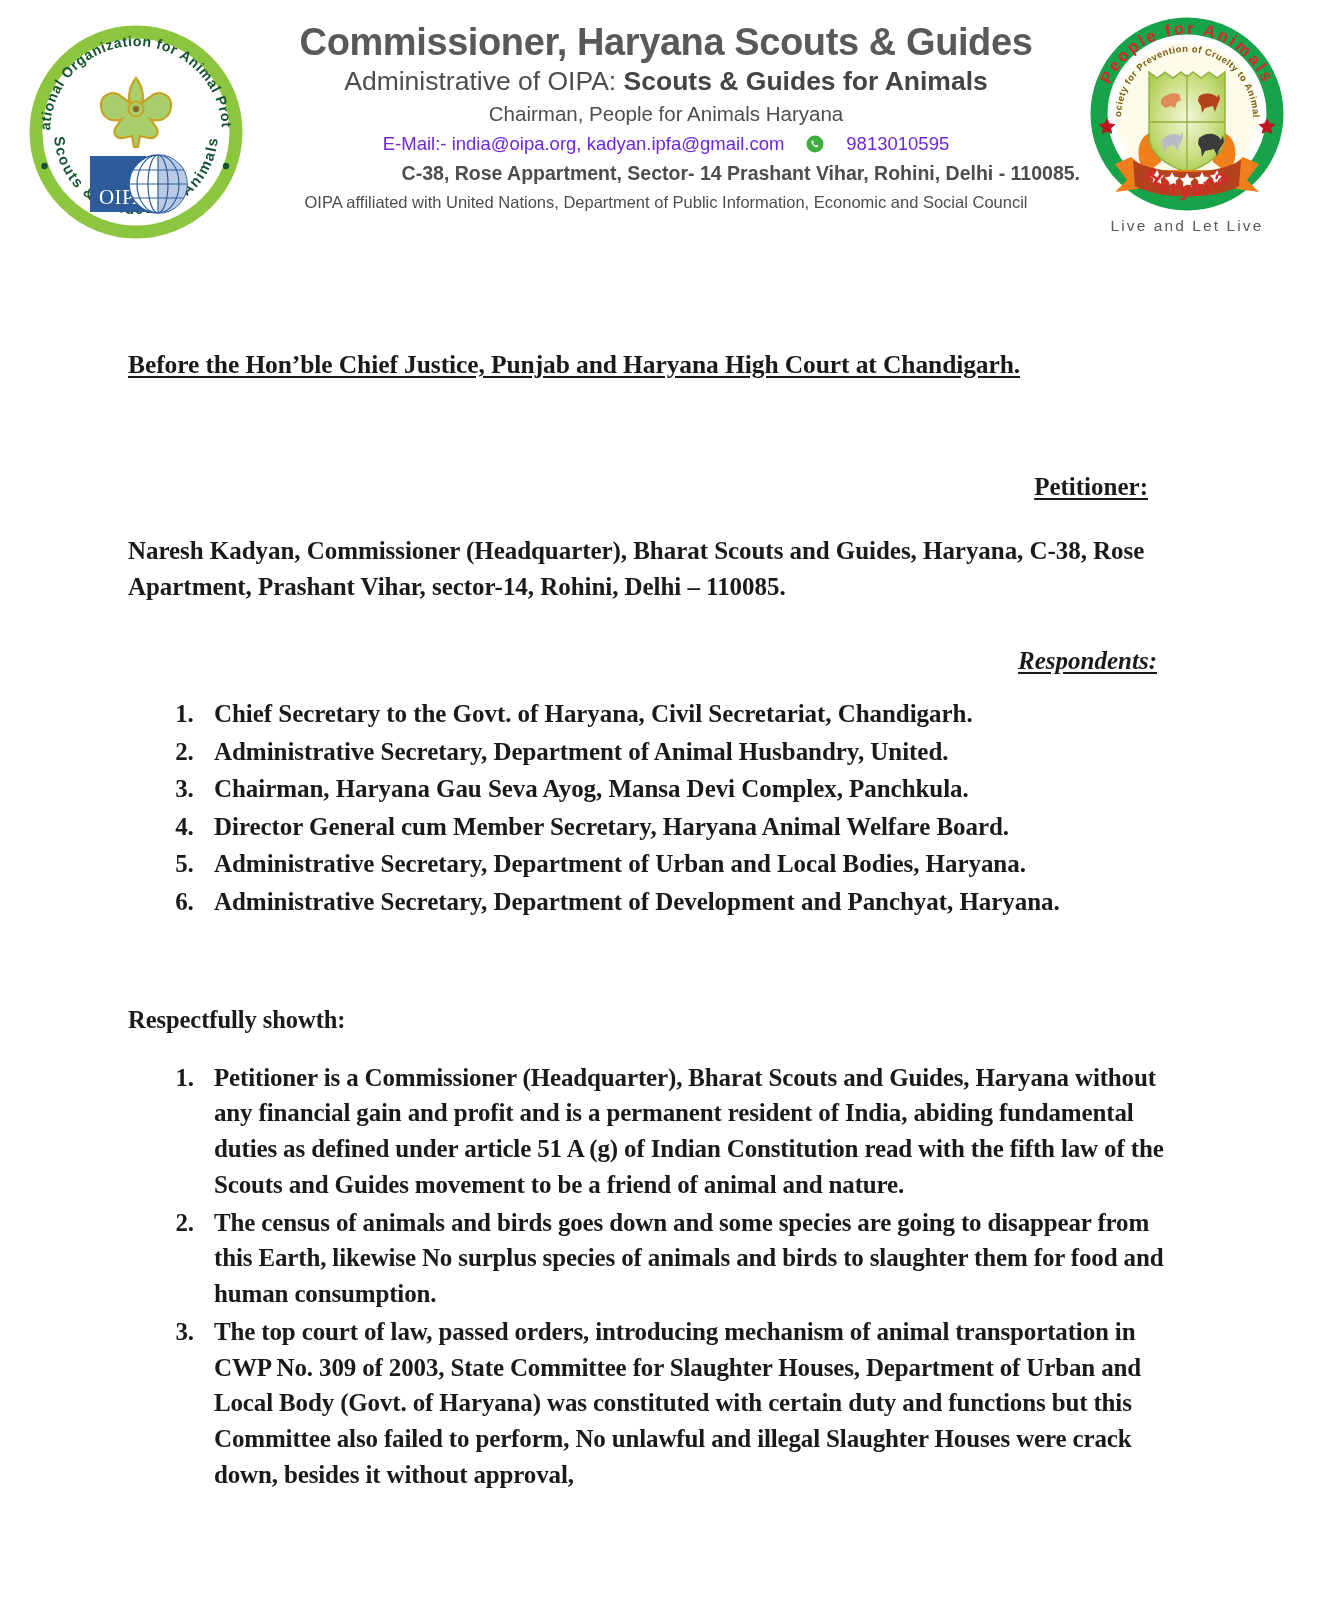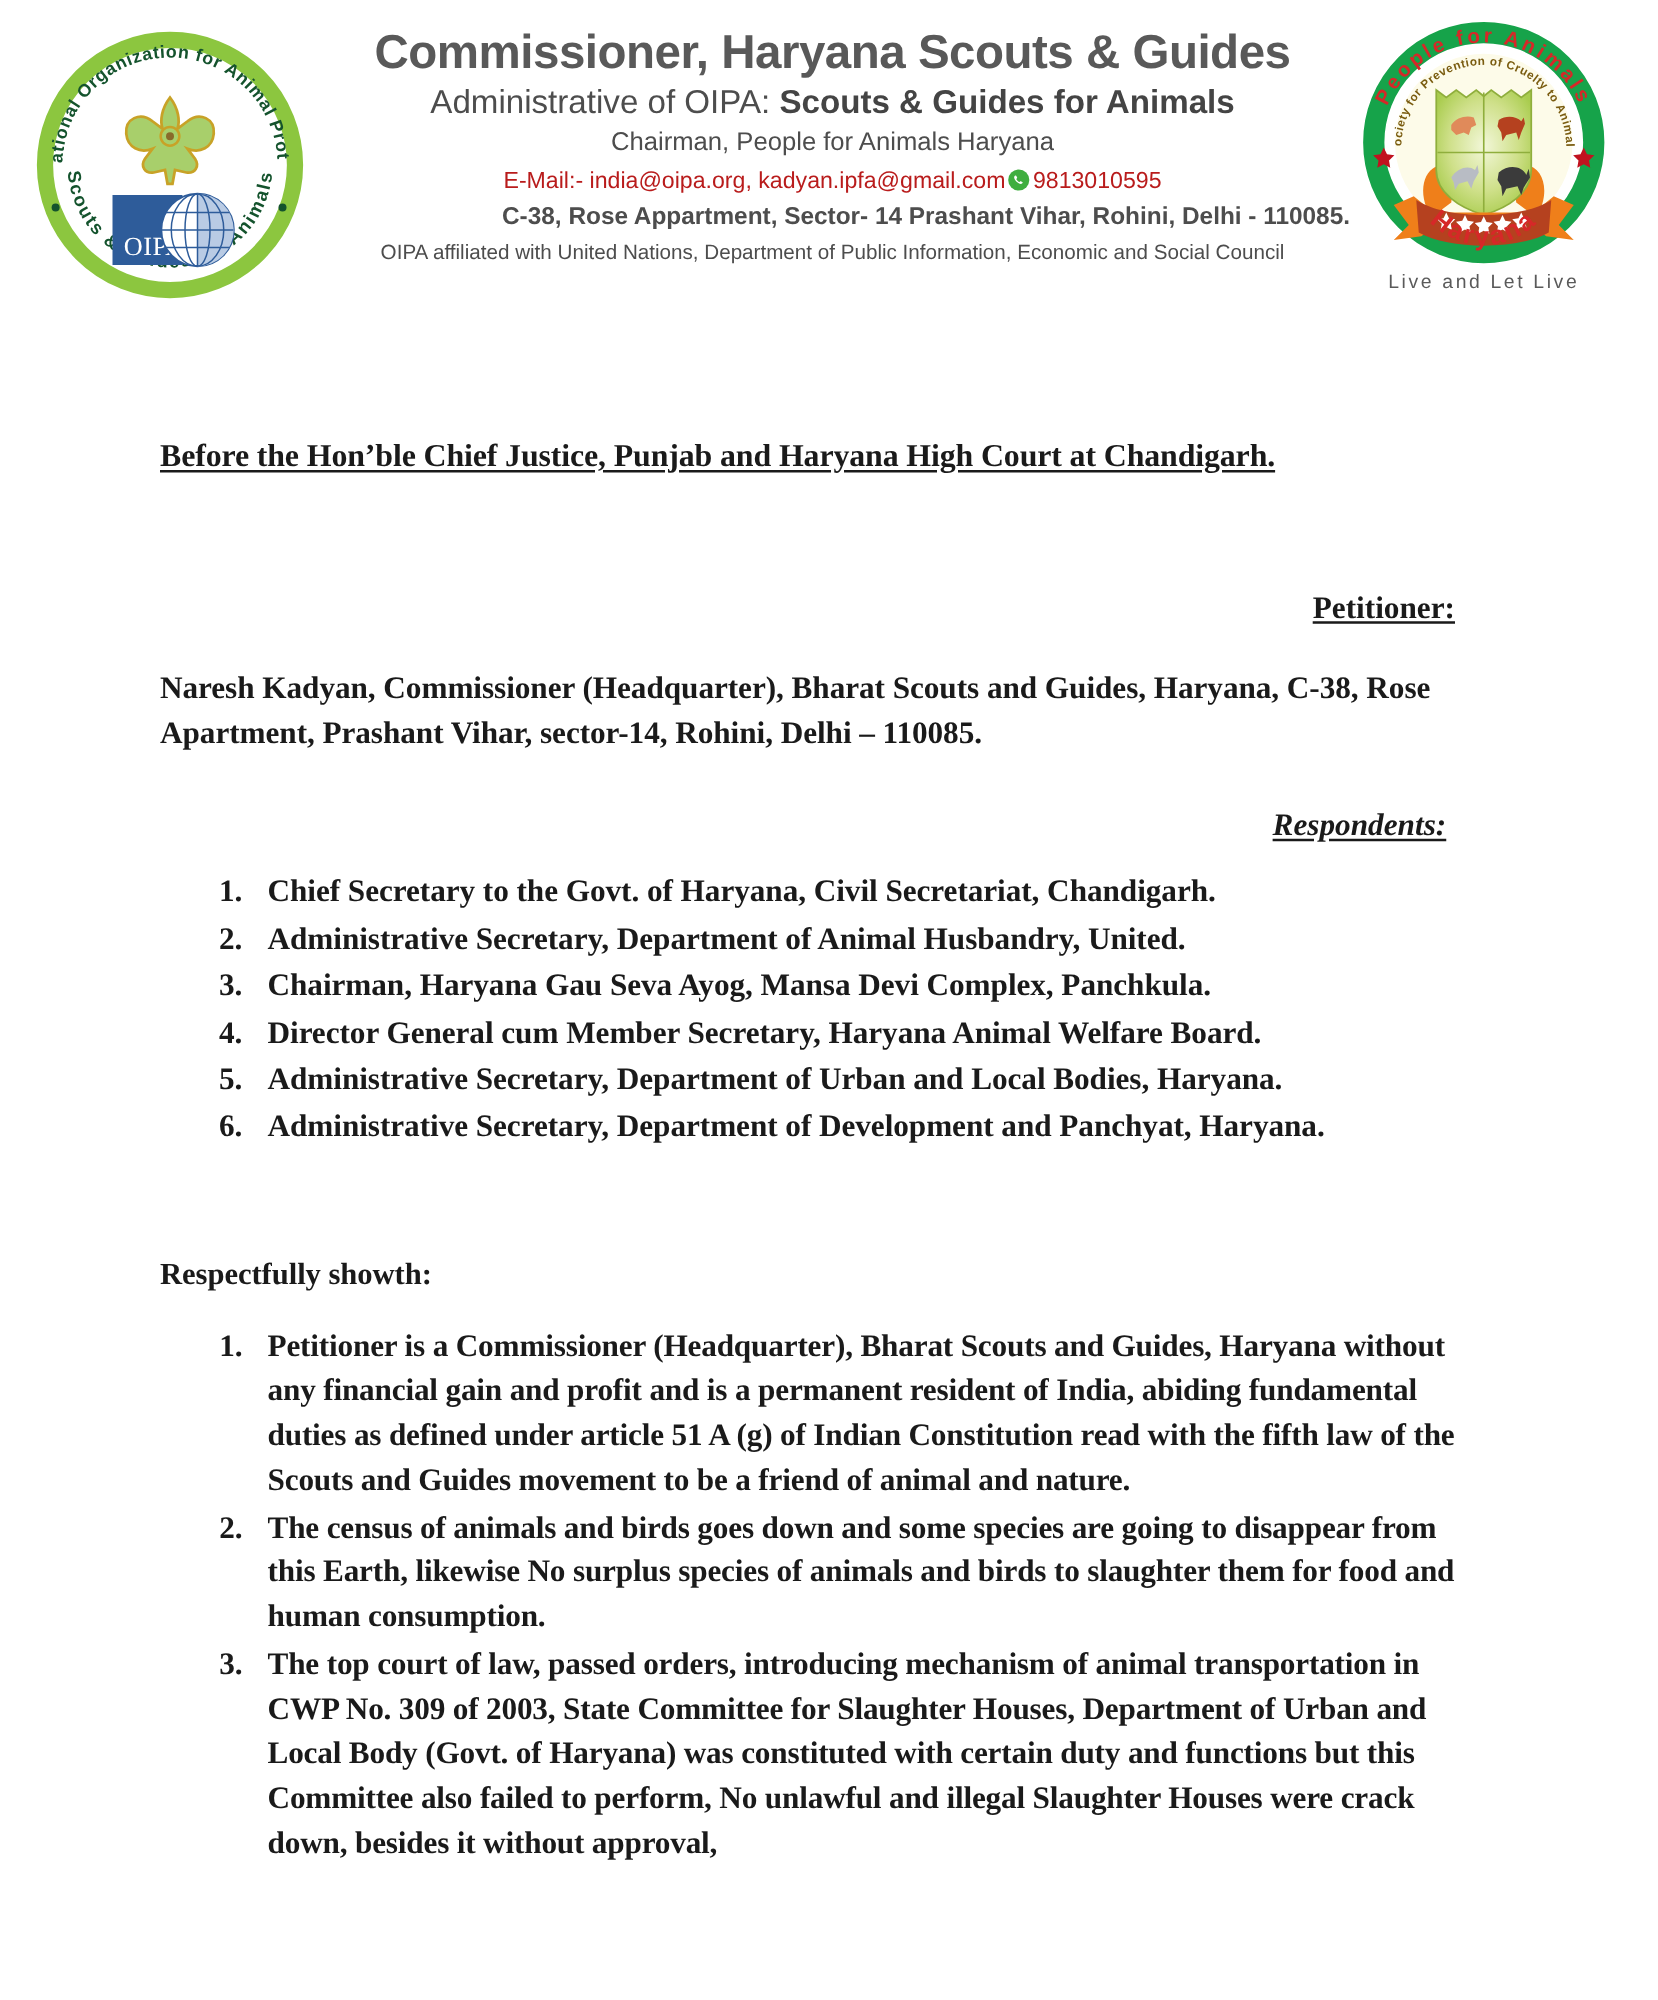--- a/index.html
+++ b/index.html
@@ -74,28 +74,28 @@
     font-family: "Liberation Sans", sans-serif;
     font-size: 20.5px;
     color: #4d4d4d;
     line-height: 1.3;
     margin-top: 3px;
     white-space: nowrap;
   }
   .head-email {
     font-family: "Liberation Sans", sans-serif;
     font-size: 18.5px;
-    color: #b91c1c;
+    color: #6d28d9;
     line-height: 1.3;
     margin-top: 5px;
     white-space: nowrap;
     display: flex;
     align-items: center;
     justify-content: center;
-    gap: 2px;
+    gap: 22px;
   }
   .wa-icon {
     display: inline-block;
     width: 18px; height: 18px;
     flex: 0 0 18px;
     position: relative;
     top: 0px;
   }
   .wa-icon svg { display:block; width:100%; height:100%; }
   .head-addr {
@@ -152,21 +152,21 @@
     white-space: nowrap;
   }
 
   .party-label {
     text-align: right;
     font-size: 25px;
     font-weight: bold;
     text-decoration: underline;
     text-underline-offset: 3px;
   }
-  .party-petitioner { margin-top: 93px; margin-right: 12px; }
+  .party-petitioner { margin-top: 93px; margin-right: 28px; }
   .party-respondents { margin-top: 42px; margin-right: 19px; font-style: italic; }
 
   .petitioner-body {
     font-size: 25px;
     font-weight: bold;
     line-height: 1.44;
     margin-top: 32px;
     letter-spacing: -0.05px;
   }
 

